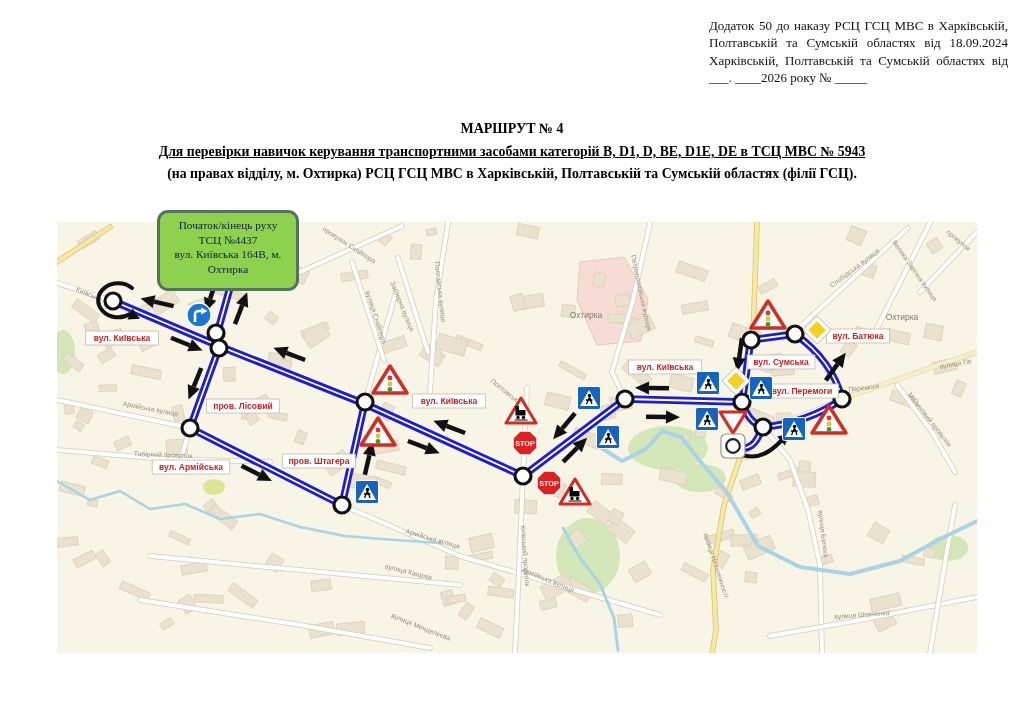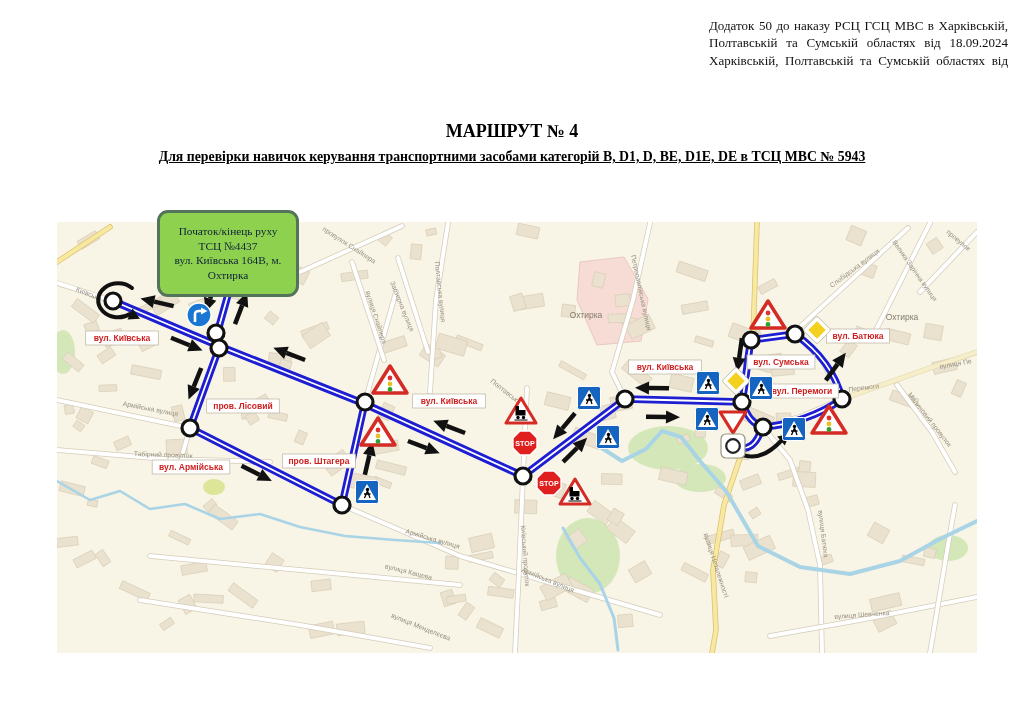--- a/index.html
+++ b/index.html
@@ -4,29 +4,29 @@
 <style>
   html,body{margin:0;padding:0;background:#fff;}
   #page{position:relative;width:1024px;height:724px;background:#ffffff;overflow:hidden;
         font-family:"Liberation Serif", serif;}
   
   #annex{position:absolute;left:677px;top:17px;width:299px;font-size:13px;line-height:17.4px;color:#111;margin-left:32px;}
   .annex-line{text-align:justify;text-align-last:justify;white-space:normal;}
   .annex-line.last-line{text-align:left;text-align-last:auto;}
   
   #title{position:absolute;left:40px;top:121px;width:944px;text-align:center;color:#000;}
-  #title .t1{font-weight:bold;font-size:18px;margin-bottom:7px;}
+  #title .t1{font-weight:bold;font-size:14px;margin-bottom:7px;}
   #title .t2{font-weight:bold;font-size:13.8px;margin-bottom:6px;text-decoration:underline;}
   #title .t3{font-weight:bold;font-size:13.8px;}
   
   #mapwrap{position:absolute;left:0;top:0;width:1024px;height:724px;}
   svg{position:absolute;left:0;top:0;}
   
   #startbox{position:absolute;left:157px;top:210px;width:136px;height:70px;
-      border:3px solid #b91c1c;border-radius:11px;padding-top:11px;
+      border:3px solid #b91c1c;border-radius:11px;padding-top:5px;
       text-align:center;font-size:11.3px;line-height:14.6px;color:#10223a;z-index:5;}
   .box-line{white-space:nowrap;}
 </style>
 </head>
 <body>
 
 <div id="page">
 
   <div id="mapwrap">
     <svg id="map-svg" width="1024" height="724" viewBox="0 0 1024 724">
@@ -512,25 +512,27 @@
             <circle cx="0" cy="0" r="6.8" fill="#fff" stroke="#222" stroke-width="2.2"></circle>
           </g>
         </g>
       </svg>
   </div>
 
   <div id="annex" class="annex">
       <div class="annex-line">Додаток 50 до наказу РСЦ ГСЦ МВС в Харківській,</div>
       <div class="annex-line">Полтавській та Сумській областях від 18.09.2024</div>
       <div class="annex-line">Харківській, Полтавській та Сумській областях від</div>
+      <div class="annex-line last-line">___. ____2026 року № _____</div>
     </div>
 
   <div id="title">
     <div class="t1">МАРШРУТ № 4</div>
     <div class="t2">Для перевірки навичок керування транспортними засобами категорій B, D1, D, BE, D1E, DE в ТСЦ МВС № 5943</div>
+    <div class="t3">(на правах відділу, м. Охтирка) РСЦ ГСЦ МВС в Харківській, Полтавській та Сумській областях (філії ГСЦ).</div>
   </div>
 
   <div id="startbox" style="background: rgb(141, 209, 78); border-color: rgb(83, 115, 90);">
       <div class="box-line">Початок/кінець руху</div>
       <div class="box-line">ТСЦ №4437</div>
       <div class="box-line">вул. Київська 164В, м.</div>
       <div class="box-line last-line">Охтирка</div>
     </div>
 
 </div>

